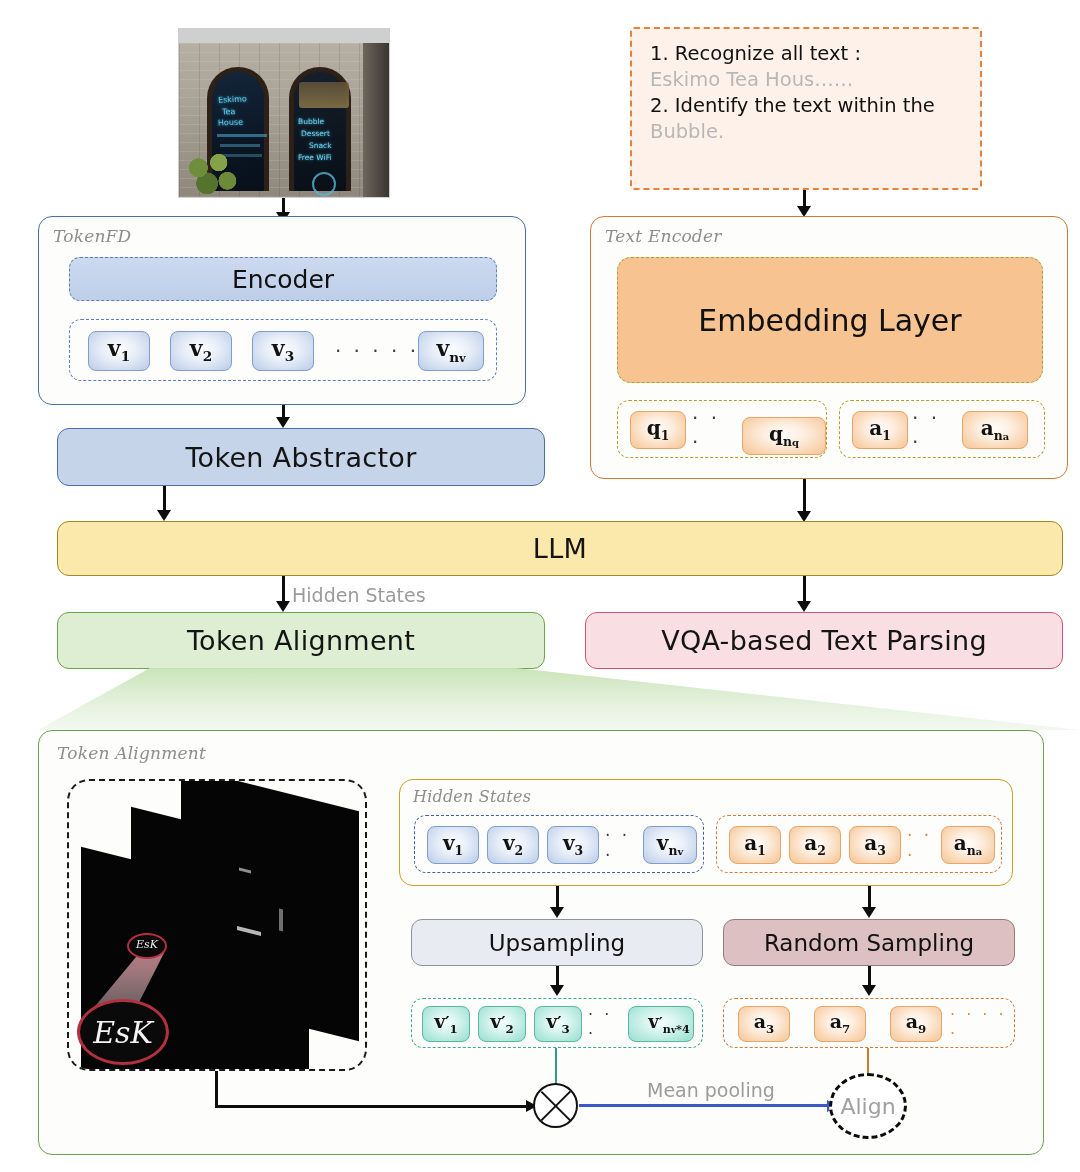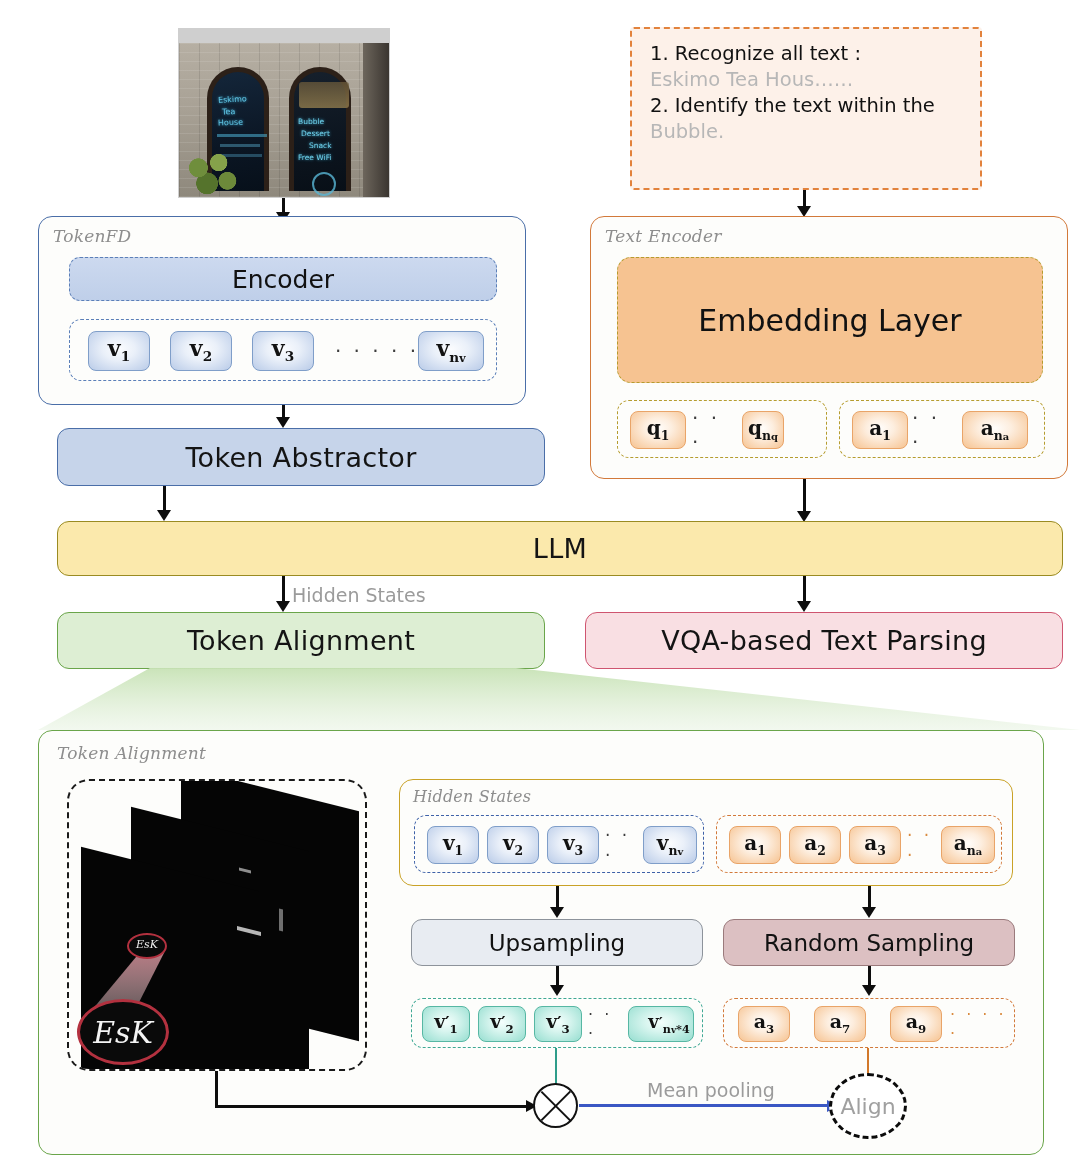--- a/index.html
+++ b/index.html
@@ -244,21 +244,21 @@
                 display:flex;align-items:center;justify-content:center;">
       <span style="font-size:30px;color:#111">Embedding Layer</span>
     </div>
 
     <div class="abs group-dash" style="left:26px; top:183px; width:210px; height:58px;
                 border:1.8px dashed #b59c2e;">
       <div class="abs chip q" style="left:12px; top:10px; width:56px; height:38px; font-size:20px;">
         <span>q<span class="sub">1</span></span>
       </div>
       <div class="abs dots" style="left:74px; top:10px; width:46px; height:38px;">· · ·</div>
-      <div class="abs chip q" style="left:124px; top:10px; width:42px; height:38px; font-size:20px;">
+      <div class="abs chip q" style="left:124px; top:16px; width:84px; height:38px; font-size:20px;">
         <span>q<span class="sub">n<span style="font-size:.8em">q</span></span></span>
       </div>
     </div>
 
     <div class="abs group-dash" style="left:248px; top:183px; width:206px; height:58px;
                 border:1.8px dashed #b59c2e;">
       <div class="abs chip a" style="left:12px; top:10px; width:56px; height:38px; font-size:20px;">
         <span>a<span class="sub">1</span></span>
       </div>
       <div class="abs dots" style="left:72px; top:10px; width:46px; height:38px;">· · ·</div>

